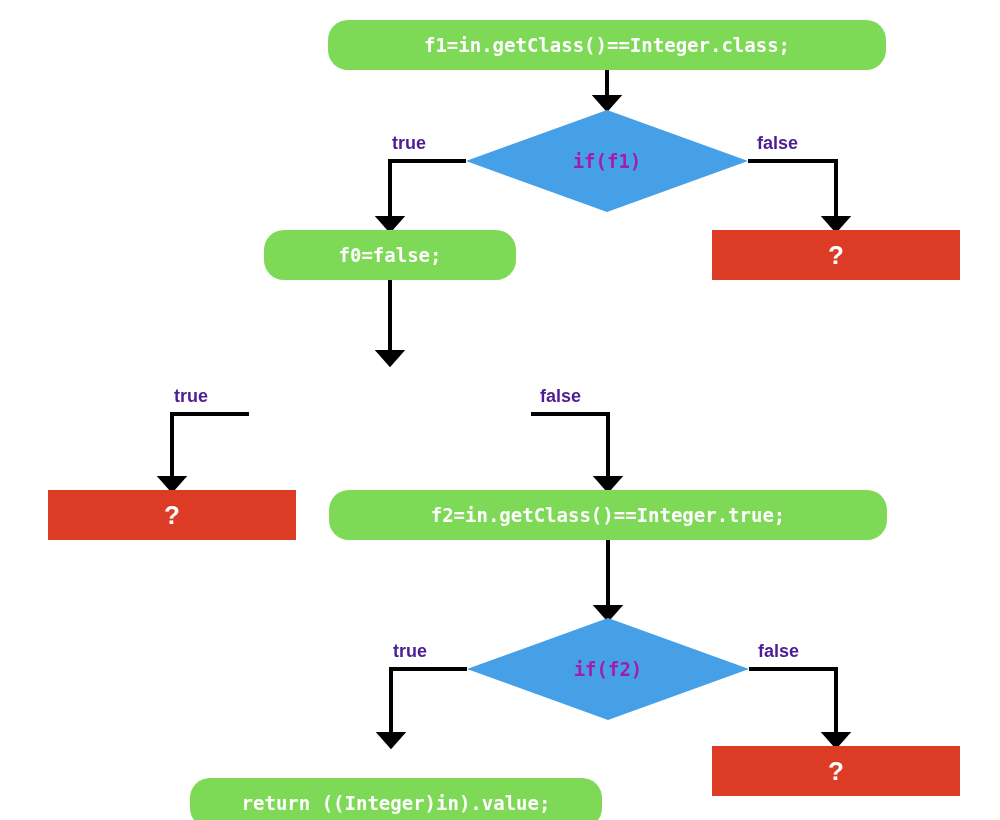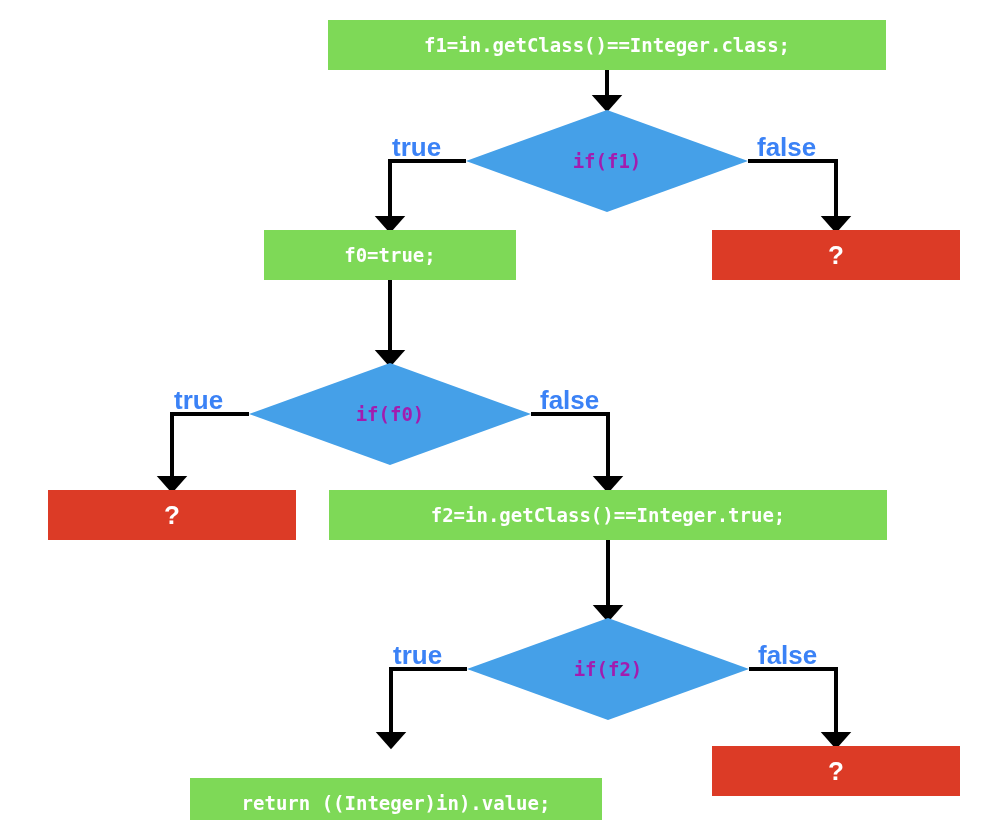--- a/index.html
+++ b/index.html
@@ -31,20 +31,21 @@
     align-items: center;
     justify-content: center;
     color: #ffffff;
   }
   .proc {
     font-family: "DejaVu Sans Mono", "Liberation Mono", monospace;
     font-weight: bold;
     font-size: 19px;
     letter-spacing: 0px;
     white-space: nowrap;
+    border-radius: 20px;
   }
   .unknown {
     font-family: "Liberation Sans", sans-serif;
     font-weight: bold;
     font-size: 26px;
   }
   .diamond-wrap {
     position: absolute;
   }
   .diamond-shape {
@@ -66,22 +67,22 @@
     color: #a21caf;
     font-family: "DejaVu Sans Mono", "Liberation Mono", monospace;
     font-weight: bold;
     font-size: 19px;
     white-space: nowrap;
   }
   .branch-label {
     position: absolute;
     font-family: "Liberation Sans", sans-serif;
     font-weight: bold;
-    font-size: 26px;
-    color: #3b82f6;
+    font-size: 18px;
+    color: #4c1d95;
     white-space: nowrap;
     line-height: 1;
   }
 </style>
 </head>
 <body>
 
 <div id="canvas">
 
   <svg id="edges" viewBox="0 0 1000 820" width="1000" height="820" xmlns="http://www.w3.org/2000/svg">
@@ -120,33 +121,27 @@
   <div class="diamond-wrap" style="left:466px; top:110px; width:282px; height:102px;">
     <svg class="diamond-shape" viewBox="0 0 282 102" preserveAspectRatio="none">
       <polygon points="141,0 282,51 141,102 0,51" fill="#45a0e8"></polygon>
     </svg>
     <div class="diamond-label">if(f1)</div>
   </div>
   <div class="branch-label" style="left:392px; top:134px;">true</div>
   <div class="branch-label" style="left:757px; top:134px;">false</div>
 
   <div class="node proc" style="left:264px; top:230px; width:252px; height:50px; background:#7ed957;">
-    <span>f0=true;</span>
+    <span>f0=false;</span>
   </div>
 
   <div class="node unknown" style="left:712px; top:230px; width:248px; height:50px; background:#dc3b26;">
     <span>?</span>
   </div>
 
-  <div class="diamond-wrap" style="left:249px; top:363px; width:282px; height:102px;">
-    <svg class="diamond-shape" viewBox="0 0 282 102" preserveAspectRatio="none">
-      <polygon points="141,0 282,51 141,102 0,51" fill="#45a0e8"></polygon>
-    </svg>
-    <div class="diamond-label">if(f0)</div>
-  </div>
   <div class="branch-label" style="left:174px; top:387px;">true</div>
   <div class="branch-label" style="left:540px; top:387px;">false</div>
 
   <div class="node unknown" style="left:48px; top:490px; width:248px; height:50px; background:#dc3b26;">
     <span>?</span>
   </div>
 
   <div class="node proc" style="left:329px; top:490px; width:558px; height:50px; background:#7ed957;">
     <span>f2=in.getClass()==Integer.true;</span>
   </div>

